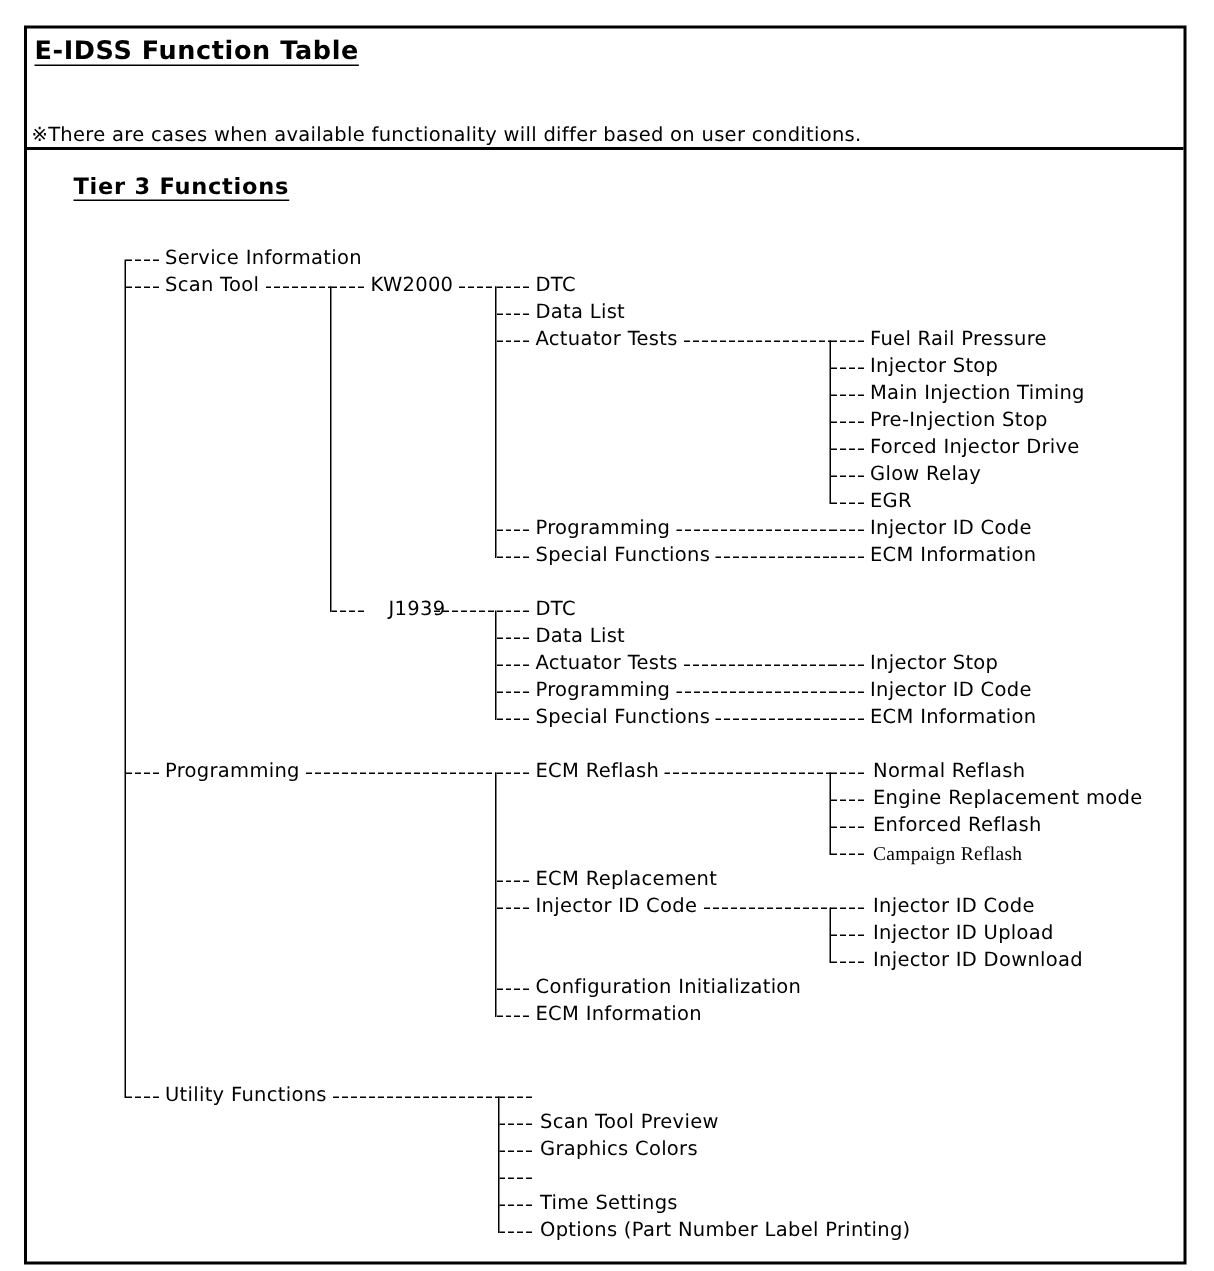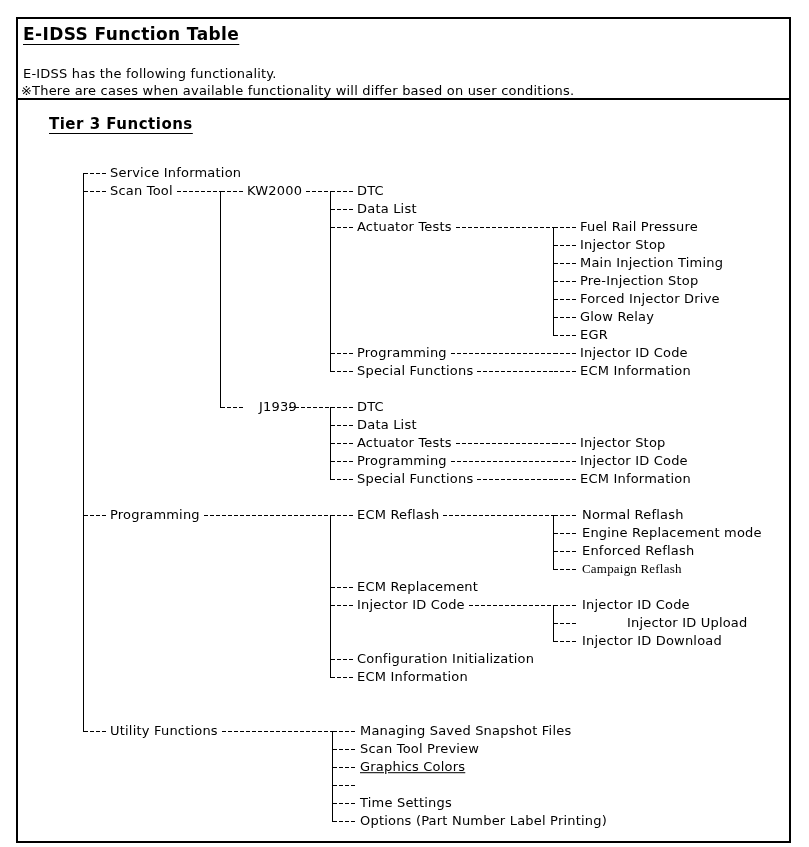--- a/index.html
+++ b/index.html
@@ -20,21 +20,20 @@
     line-height:1.2; letter-spacing:.2px; }
   .hdash { position:absolute; height:1px;
     background:repeating-linear-gradient(90deg,#000 0 4px,transparent 4px 6px); }
   .vline { position:absolute; width:1px; background:#000; }
 </style>
 </head>
 <body>
 
 <div class="doc-frame">
   <div class="title">E-IDSS Function Table</div>
-  <div class="intro intro-1">E-IDSS has the following functionality.</div>
   <div class="intro intro-2">※There are cases when available functionality will differ based on user conditions.</div>
   <div class="divider"></div>
   <div class="section-title">Tier 3 Functions</div>
 </div>
 
 <div id="tree">
     <div class="vline" style="left: 83px; top: 173px; height: 559px;"></div>
     <div class="hdash" style="left: 84px; top: 173px; width: 22px;"></div>
     <span class="node-label" style="left: 110px; top: 173px;">Service Information</span>
     <div class="hdash" style="left: 84px; top: 191px; width: 22px;"></div>
@@ -106,36 +105,35 @@
     <div class="hdash" style="left: 554px; top: 569px; width: 24px;"></div>
     <span class="node-label" style="left: 582px; top: 569px; font-family: Liberation Serif, serif;">Campaign Reflash</span>
     <div class="hdash" style="left: 331px; top: 587px; width: 22px;"></div>
     <span class="node-label" style="left: 357px; top: 587px;">ECM Replacement</span>
     <div class="hdash" style="left: 331px; top: 605px; width: 22px;"></div>
     <span class="node-label" style="left: 357px; top: 605px;">Injector ID Code</span>
     <div class="vline" style="left: 553px; top: 605px; height: 37px;"></div>
     <div class="hdash" style="left: 554px; top: 605px; width: 24px;"></div>
     <span class="node-label" style="left: 582px; top: 605px;">Injector ID Code</span>
     <div class="hdash" style="left: 554px; top: 623px; width: 24px;"></div>
-    <span class="node-label" style="left: 582px; top: 623px; margin-left: 45px;">Injector ID Upload</span>
+    <span class="node-label" style="left: 582px; top: 623px;">Injector ID Upload</span>
     <div class="hdash" style="left: 554px; top: 641px; width: 24px;"></div>
     <span class="node-label" style="left: 582px; top: 641px;">Injector ID Download</span>
     <div class="hdash" style="left: 331px; top: 659px; width: 22px;"></div>
     <span class="node-label" style="left: 357px; top: 659px;">Configuration Initialization</span>
     <div class="hdash" style="left: 331px; top: 677px; width: 22px;"></div>
     <span class="node-label" style="left: 357px; top: 677px;">ECM Information</span>
     <div class="hdash" style="left: 84px; top: 731px; width: 22px;"></div>
     <span class="node-label" style="left: 110px; top: 731px;">Utility Functions</span>
     <div class="vline" style="left: 332px; top: 731px; height: 91px;"></div>
     <div class="hdash" style="left: 333px; top: 731px; width: 23px;"></div>
-    <span class="node-label" style="left: 360px; top: 731px;">Managing Saved Snapshot Files</span>
     <div class="hdash" style="left: 333px; top: 749px; width: 23px;"></div>
     <span class="node-label" style="left: 360px; top: 749px;">Scan Tool Preview</span>
     <div class="hdash" style="left: 333px; top: 767px; width: 23px;"></div>
-    <span class="node-label" style="left: 360px; top: 767px; text-decoration: underline;">Graphics Colors</span>
+    <span class="node-label" style="left: 360px; top: 767px;">Graphics Colors</span>
     <div class="hdash" style="left: 333px; top: 785px; width: 23px;"></div>
     <div class="hdash" style="left: 333px; top: 803px; width: 23px;"></div>
     <span class="node-label" style="left: 360px; top: 803px;">Time Settings</span>
     <div class="hdash" style="left: 333px; top: 821px; width: 23px;"></div>
     <span class="node-label" style="left: 360px; top: 821px;">Options (Part Number Label Printing)</span>
     <div class="hdash" style="left: 177px; top: 191px; width: 44px;"></div>
     <div class="hdash" style="left: 306px; top: 191px; width: 25px;"></div>
     <div class="hdash" style="left: 456px; top: 227px; width: 98px;"></div>
     <div class="hdash" style="left: 451px; top: 353px; width: 103px;"></div>
     <div class="hdash" style="left: 477px; top: 371px; width: 77px;"></div>

